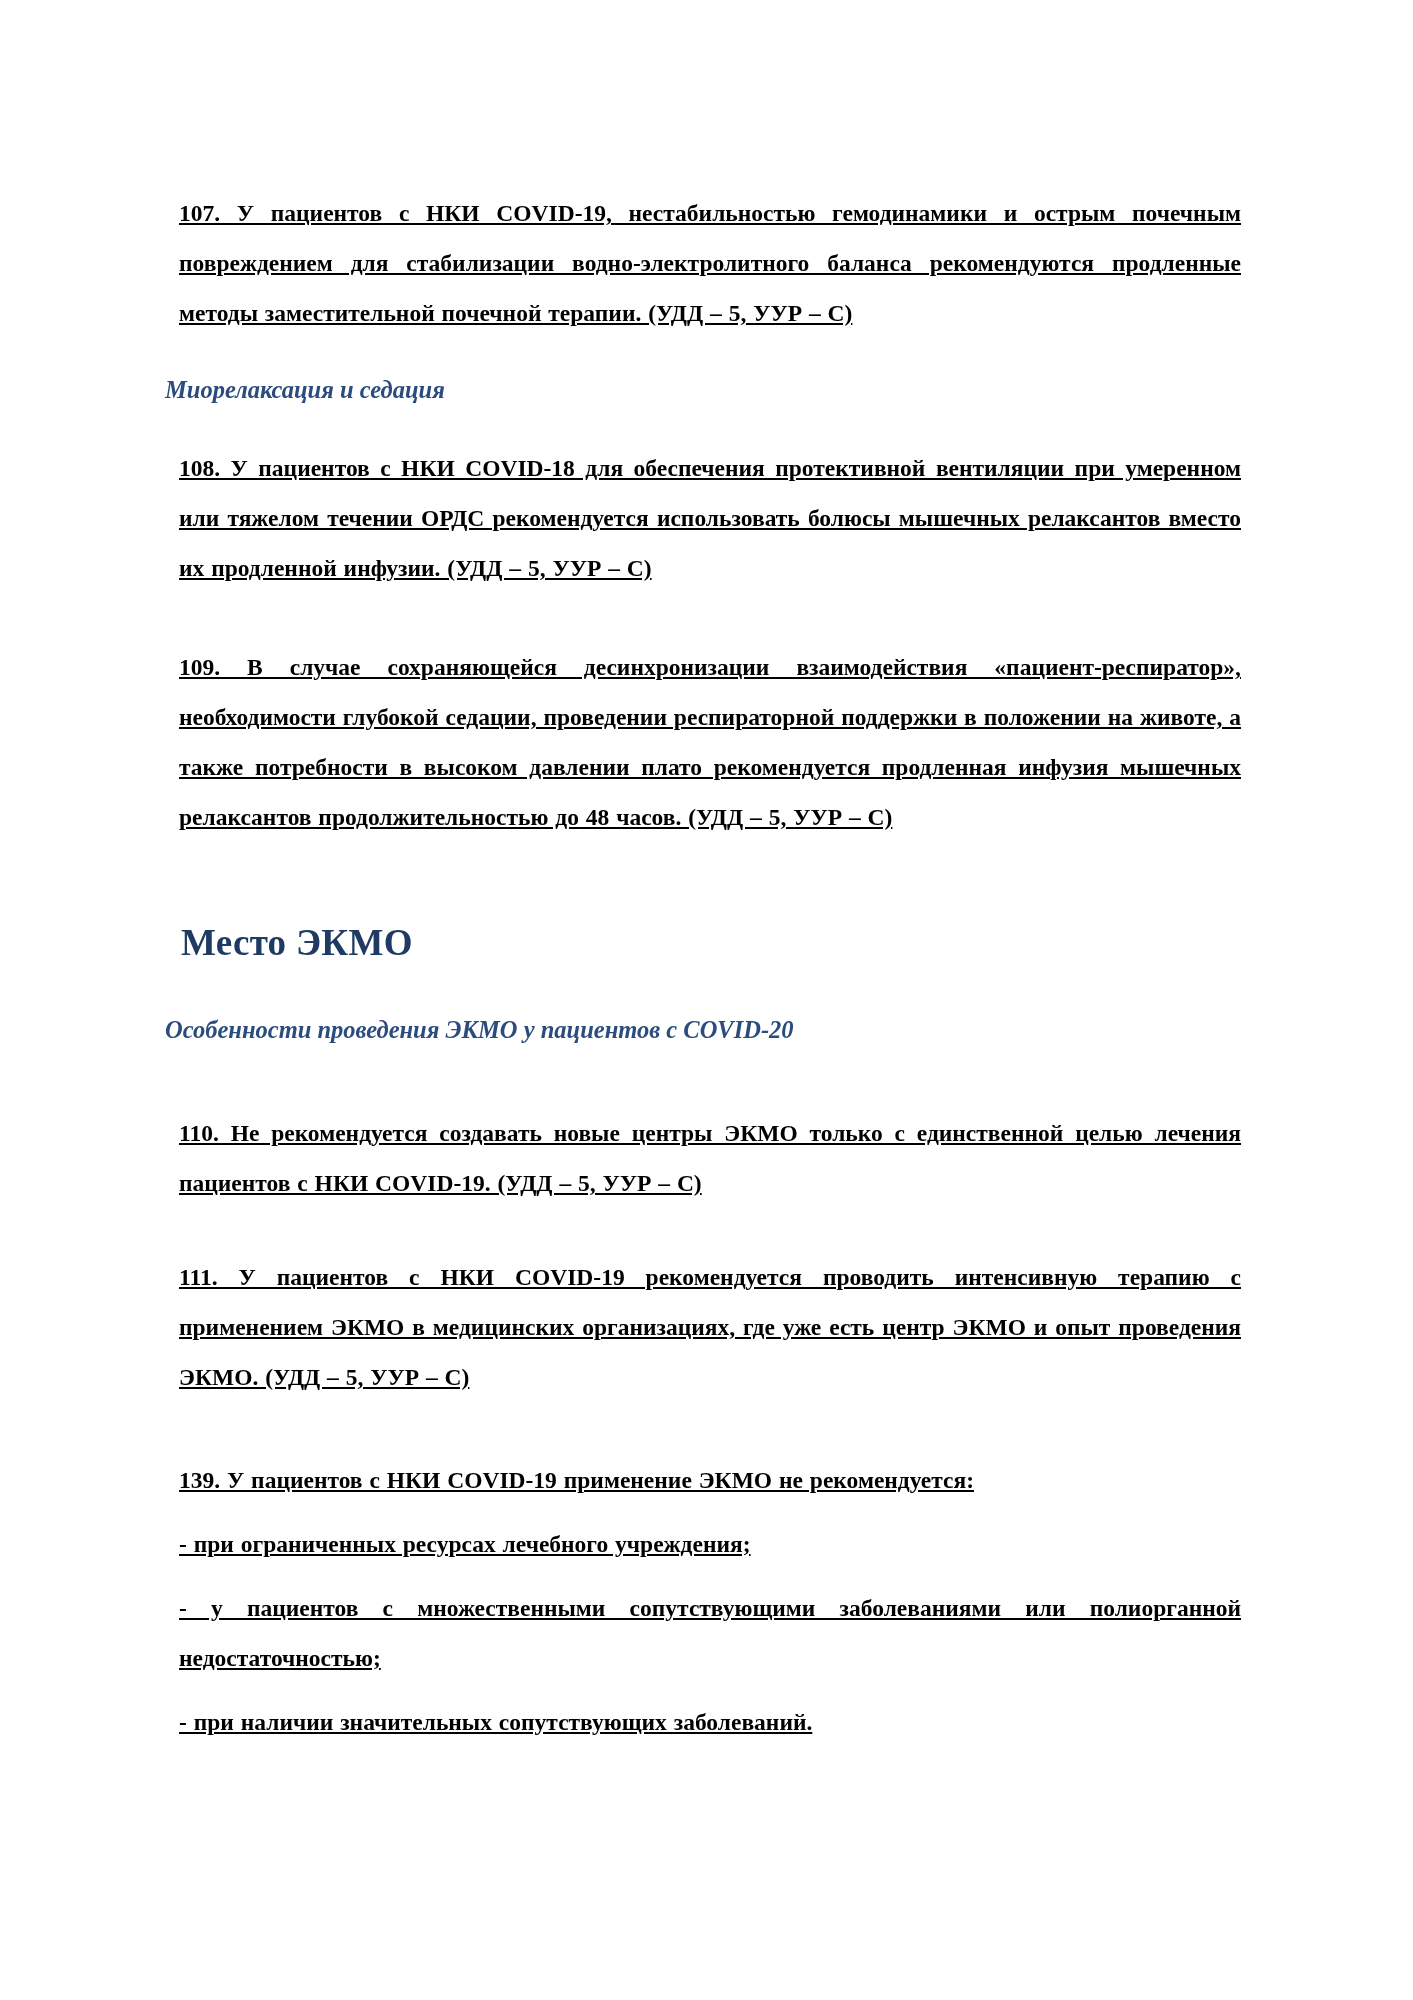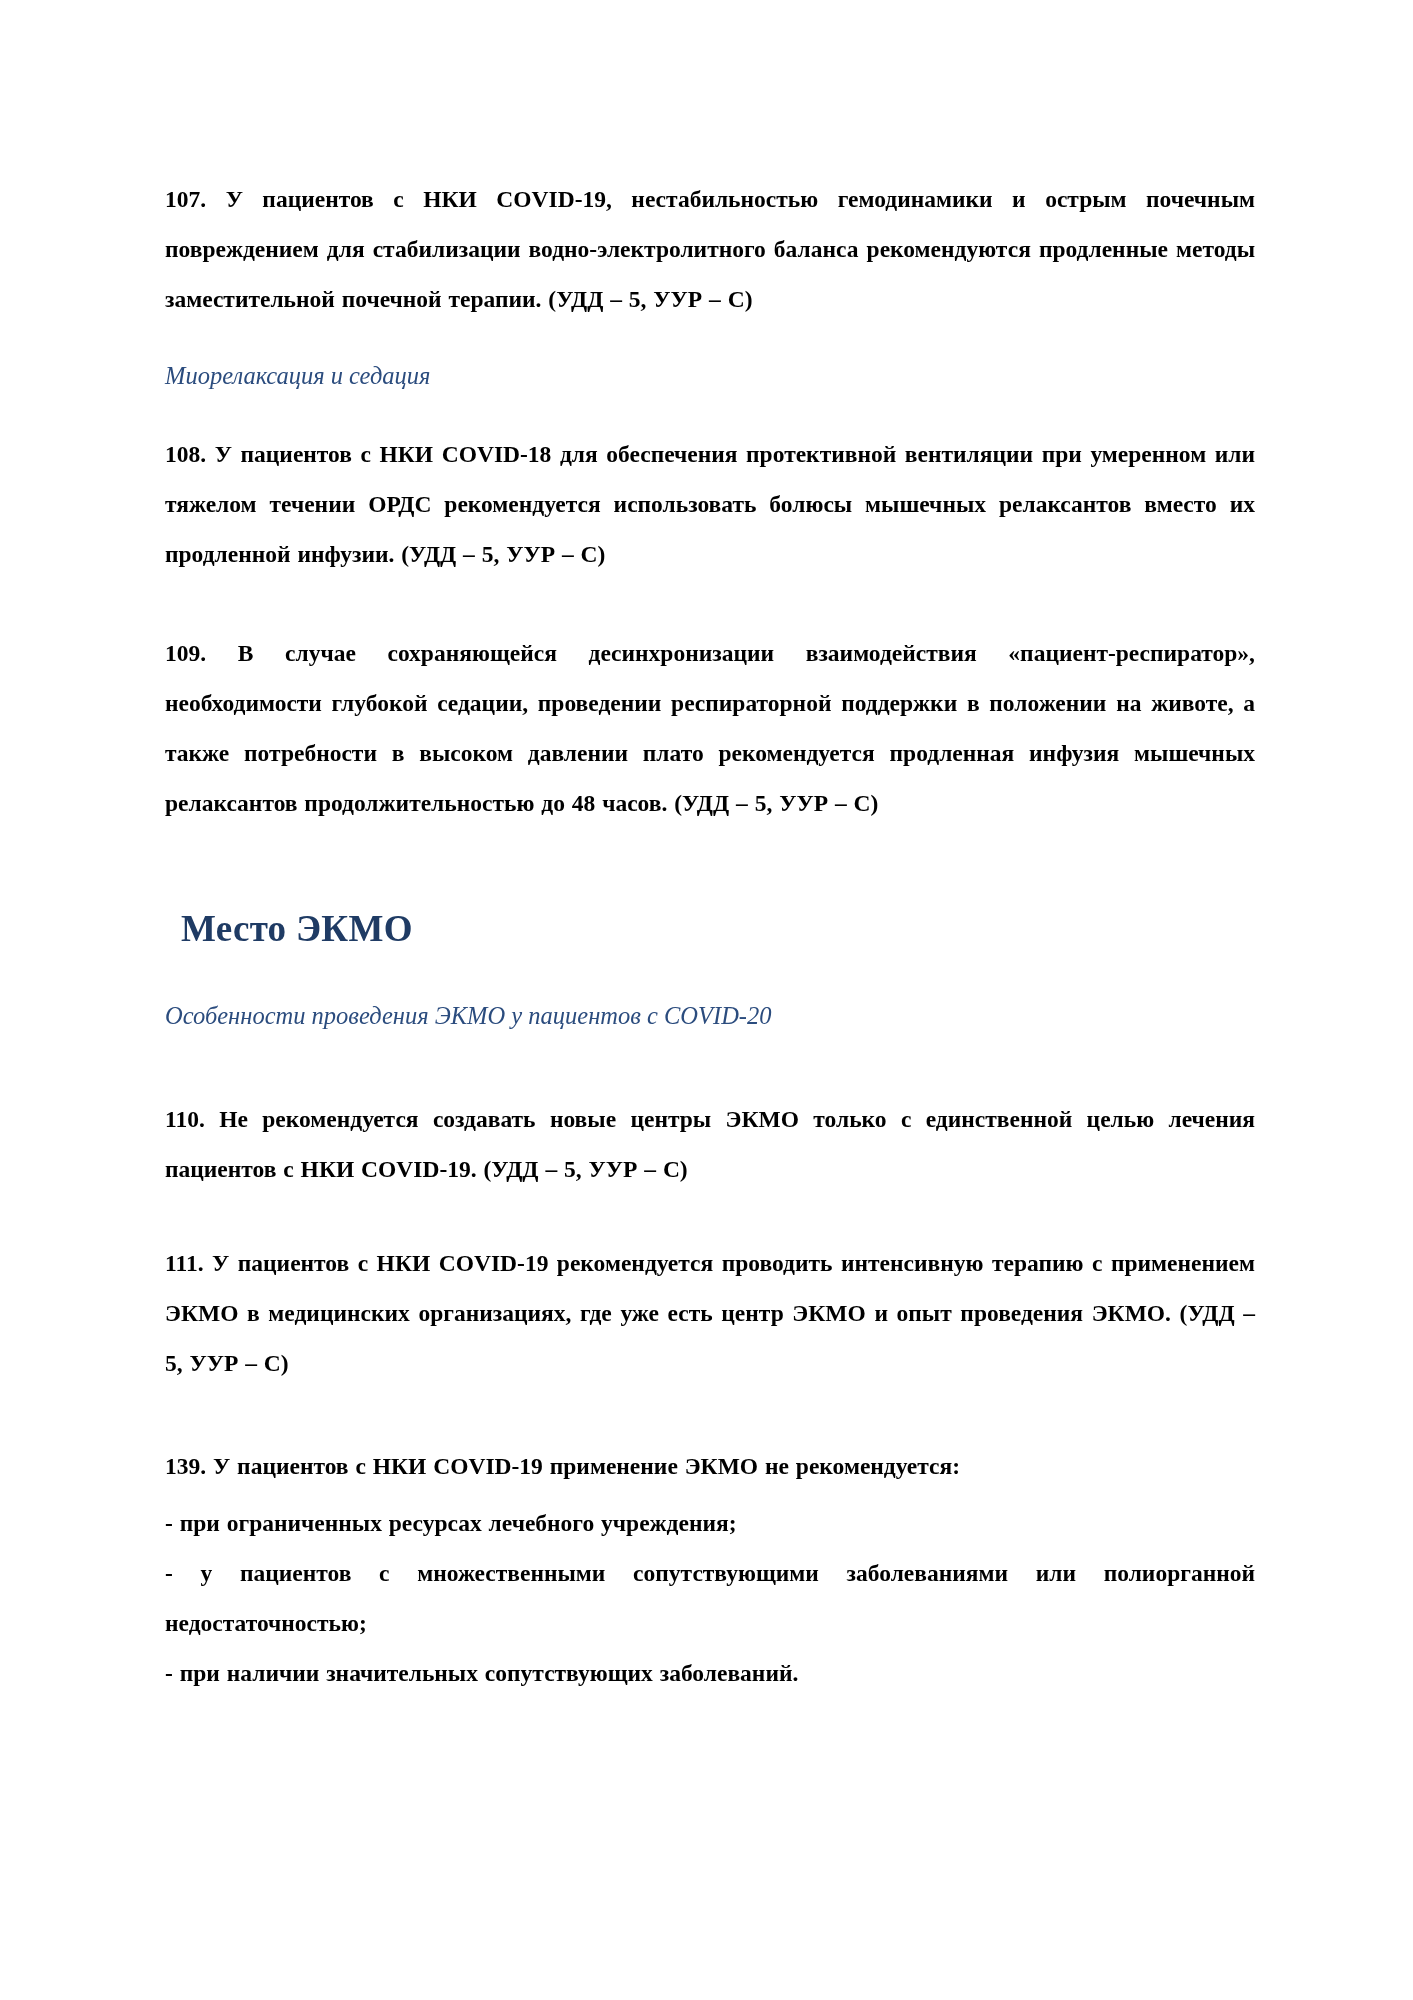--- a/index.html
+++ b/index.html
@@ -12,33 +12,34 @@
     box-sizing: border-box;
     width: 1413px;
     height: 2000px;
     background: #ffffff;
     padding: 174px 158px 0 165px;
     font-family: "Liberation Serif", "DejaVu Serif", serif;
     font-weight: 700;
     color: #000000;
   }
   .body-p {
-    margin: 0;
+    margin: 14px;
     font-size: 23.5px;
     line-height: 50px;
     text-align: justify;
     text-align-last: left;
     word-spacing: 1px;
+    text-decoration: underline;
   }
   .subtitle {
     margin: 0;
     font-size: 24.5px;
     line-height: 40px;
     font-style: italic;
-    font-weight: 400;
+    font-weight: 700;
     color: #2b4c7e;
   }
   .section-heading {
     margin: 16px;
     font-size: 37px;
     line-height: 48px;
     font-weight: 700;
     color: #1f3b64;
     letter-spacing: 0.3px;
   }

